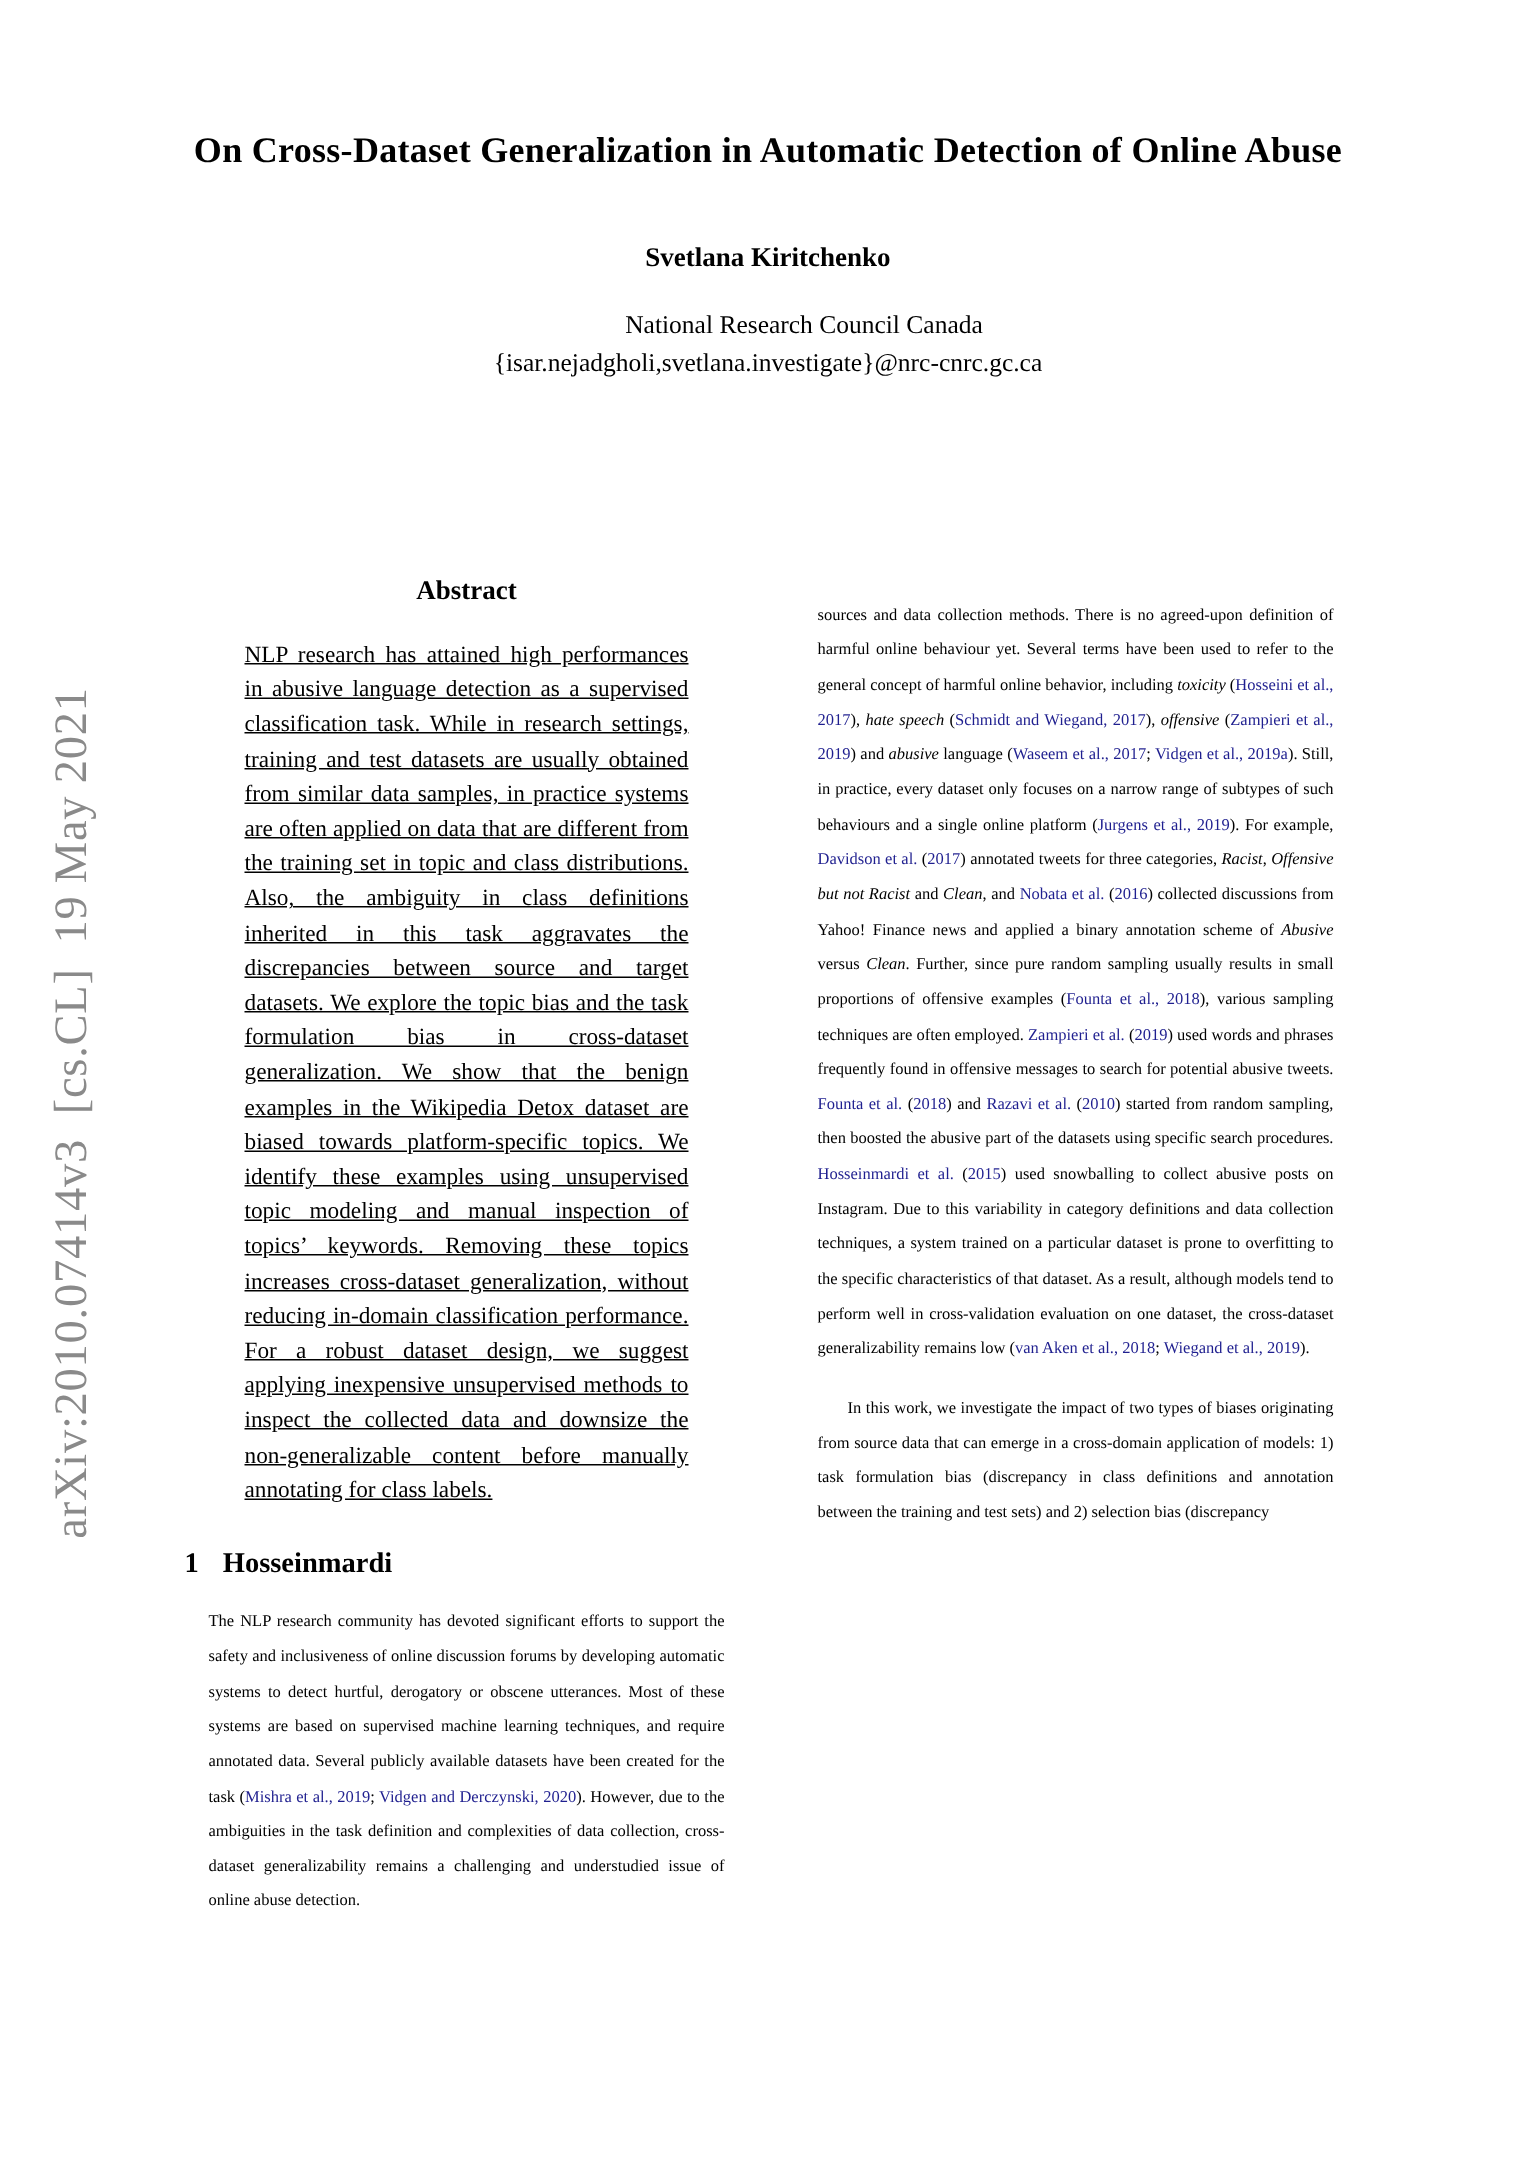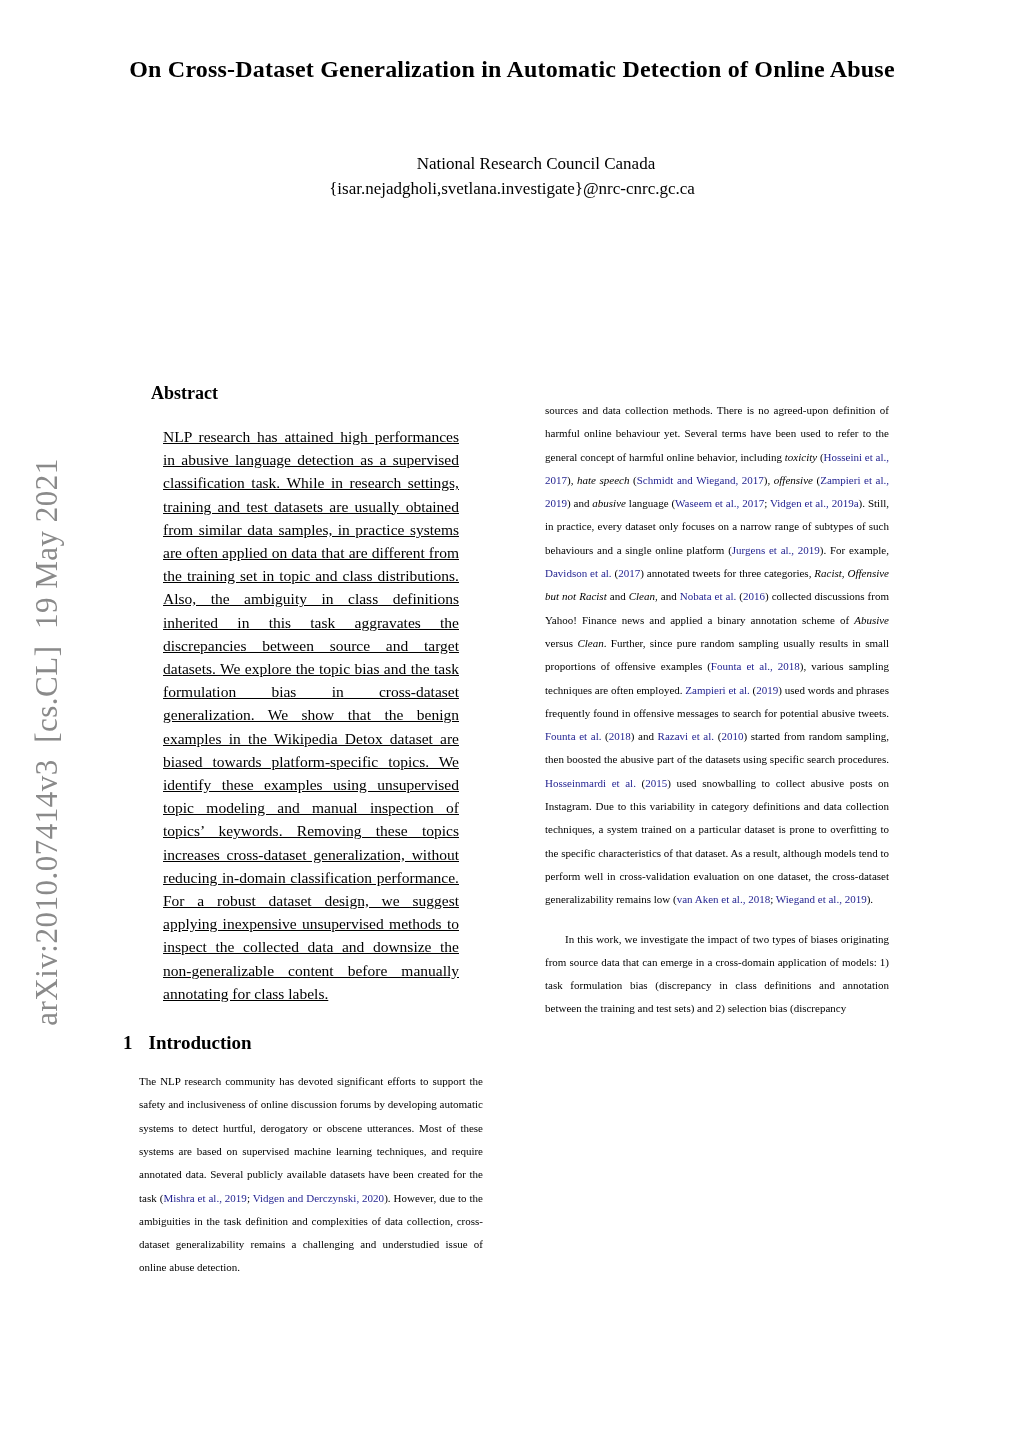--- a/index.html
+++ b/index.html
@@ -17,21 +17,21 @@
     position: absolute;
     left: 47px;
     top: 742px;
     transform: translate(-50%, -50%) rotate(-90deg);
     transform-origin: center center;
     white-space: pre;
     font-size: 31px;
     letter-spacing: 0.5px;
     color: #8a8a8a;
   }
-  .header { text-align: center; padding-top: 56px; }
+  .header { text-align: center; padding-top: 88px; }
   .paper-title {
     font-size: 24px;
     font-weight: bold;
     margin: 0;
     letter-spacing: 0.2px;
   }
   .authors {
     display: flex;
     width: 700px;
     margin: 46px auto 0 auto;
@@ -48,21 +48,21 @@
     position: absolute;
     top: 383px;
     left: 123px;
     width: 782px;
     display: flex;
     gap: 30px;
   }
   .col { width: 376px; }
   .abstract-block { width: 320px; margin: 0 auto; }
   .abstract-heading {
-    text-align: left;
+    text-align: center;
     font-size: 18px;
     font-weight: bold;
     margin: 0 0 21px 0;
   }
   .abstract-text {
     font-size: 15.5px;
     line-height: 23.2px;
     text-align: justify;
     margin: 12px;
     text-decoration: underline;
@@ -86,35 +86,36 @@
 </head>
 <body>
 
 <div class="page">
 
   <div class="arxiv-watermark">arXiv:2010.07414v3  [cs.CL]  19 May 2021</div>
 
   <div class="header">
     <h1 class="paper-title">On Cross-Dataset Generalization in Automatic Detection of Online Abuse</h1>
     <div class="authors">
+      <div class="author">Svetlana Kiritchenko</div>
     </div>
     <div class="affiliation">National Research Council Canada</div>
     <div class="email">{isar.nejadgholi,svetlana.investigate}@nrc-cnrc.gc.ca</div>
   </div>
 
   <div class="columns">
 
     <div class="col">
       <div class="abstract-block">
         <h2 class="abstract-heading">Abstract</h2>
         <p class="abstract-text">NLP research has attained high performances in abusive language detection as a supervised classification task. While in research settings, training and test datasets are usually obtained from similar data samples, in practice systems are often applied on data that are different from the training set in topic and class distributions. Also, the ambiguity in class definitions inherited in this task aggravates the discrepancies between source and target datasets. We explore the topic bias and the task formulation bias in cross-dataset generalization. We show that the benign examples in the Wikipedia Detox dataset are biased towards platform-specific topics. We identify these examples using unsupervised topic modeling and manual inspection of topics’ keywords. Removing these topics increases cross-dataset generalization, without reducing in-domain classification performance. For a robust dataset design, we suggest applying inexpensive unsupervised methods to inspect the collected data and downsize the non-generalizable content before manually annotating for class labels.</p>
       </div>
 
       <h3 class="section-heading">
-        <span class="section-number">1</span><span>Introduction</span>
+        <span class="section-number">1</span><span>Hosseinmardi</span>
       </h3>
 
       <p class="body-para"><span>The NLP research community has devoted significant efforts to support the safety and inclusiveness of online discussion forums by developing automatic systems to detect hurtful, derogatory or obscene utterances. Most of these systems are based on supervised machine learning techniques, and require annotated data. Several publicly available datasets have been created for the task (</span><span class="seg-cite">Mishra et al., 2019</span><span>; </span><span class="seg-cite">Vidgen and Derczynski, 2020</span><span>). However, due to the ambiguities in the task definition and complexities of data collection, cross-dataset generalizability remains a challenging and understudied issue of online abuse detection.</span></p>
     </div>
 
     <div class="col">
       <p class="body-para"><span>sources and data collection methods. There is no agreed-upon definition of harmful online behaviour yet. Several terms have been used to refer to the general concept of harmful online behavior, including </span><span class="seg-i">toxicity</span><span> (</span><span class="seg-cite">Hosseini et al., 2017</span><span>), </span><span class="seg-i">hate speech</span><span> (</span><span class="seg-cite">Schmidt and Wiegand, 2017</span><span>), </span><span class="seg-i">offensive</span><span> (</span><span class="seg-cite">Zampieri et al., 2019</span><span>) and </span><span class="seg-i">abusive</span><span> language (</span><span class="seg-cite">Waseem et al., 2017</span><span>; </span><span class="seg-cite">Vidgen et al., 2019a</span><span>). Still, in practice, every dataset only focuses on a narrow range of subtypes of such behaviours and a single online platform (</span><span class="seg-cite">Jurgens et al., 2019</span><span>). For example, </span><span class="seg-cite">Davidson et al.</span><span> (</span><span class="seg-cite">2017</span><span>) annotated tweets for three categories, </span><span class="seg-i">Racist</span><span>, </span><span class="seg-i">Offensive but not Racist</span><span> and </span><span class="seg-i">Clean</span><span>, and </span><span class="seg-cite">Nobata et al.</span><span> (</span><span class="seg-cite">2016</span><span>) collected discussions from Yahoo! Finance news and applied a binary annotation scheme of </span><span class="seg-i">Abusive</span><span> versus </span><span class="seg-i">Clean</span><span>. Further, since pure random sampling usually results in small proportions of offensive examples (</span><span class="seg-cite">Founta et al., 2018</span><span>), various sampling techniques are often employed. </span><span class="seg-cite">Zampieri et al.</span><span> (</span><span class="seg-cite">2019</span><span>) used words and phrases frequently found in offensive messages to search for potential abusive tweets. </span><span class="seg-cite">Founta et al.</span><span> (</span><span class="seg-cite">2018</span><span>) and </span><span class="seg-cite">Razavi et al.</span><span> (</span><span class="seg-cite">2010</span><span>) started from random sampling, then boosted the abusive part of the datasets using specific search procedures. </span><span class="seg-cite">Hosseinmardi et al.</span><span> (</span><span class="seg-cite">2015</span><span>) used snowballing to collect abusive posts on Instagram. Due to this variability in category definitions and data collection techniques, a system trained on a particular dataset is prone to overfitting to the specific characteristics of that dataset. As a result, although models tend to perform well in cross-validation evaluation on one dataset, the cross-dataset generalizability remains low (</span><span class="seg-cite">van Aken et al., 2018</span><span>; </span><span class="seg-cite">Wiegand et al., 2019</span><span>).</span></p>
       <p class="body-para indented"><span>In this work, we investigate the impact of two types of biases originating from source data that can emerge in a cross-domain application of models: 1) task formulation bias (discrepancy in class definitions and annotation between the training and test sets) and 2) selection bias (discrepancy</span></p>
     </div>
 

